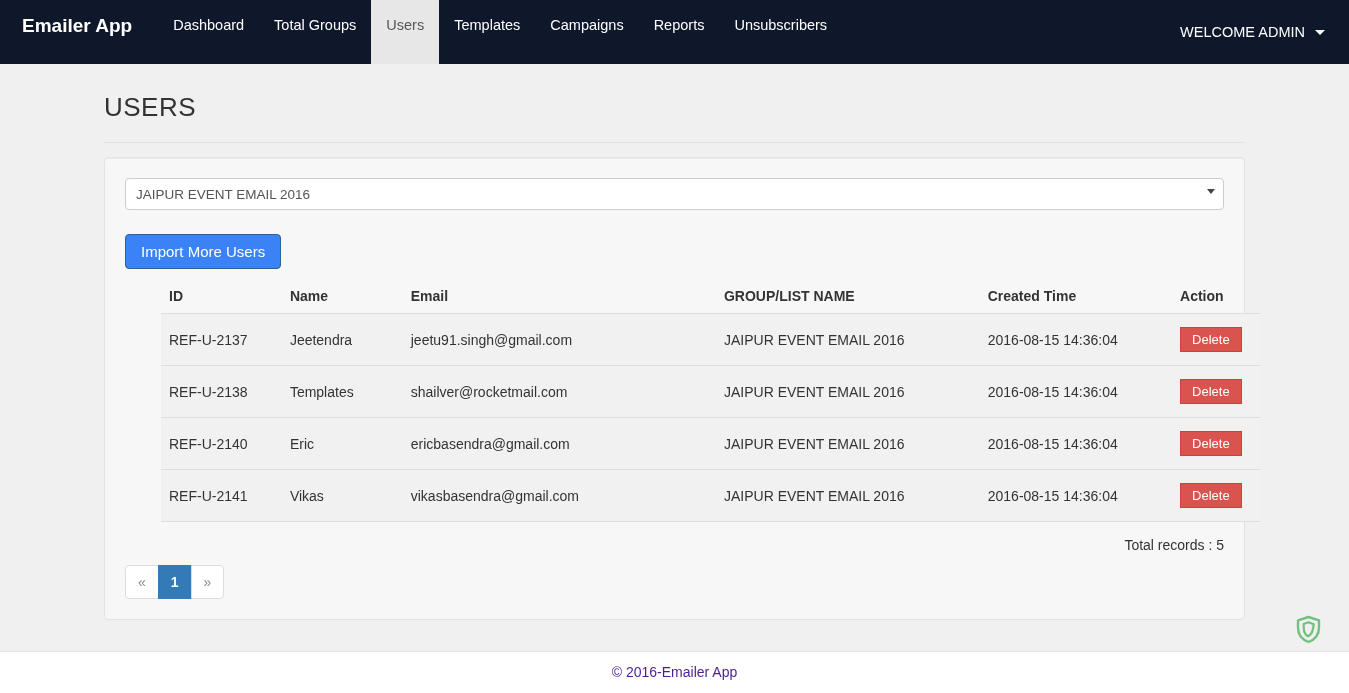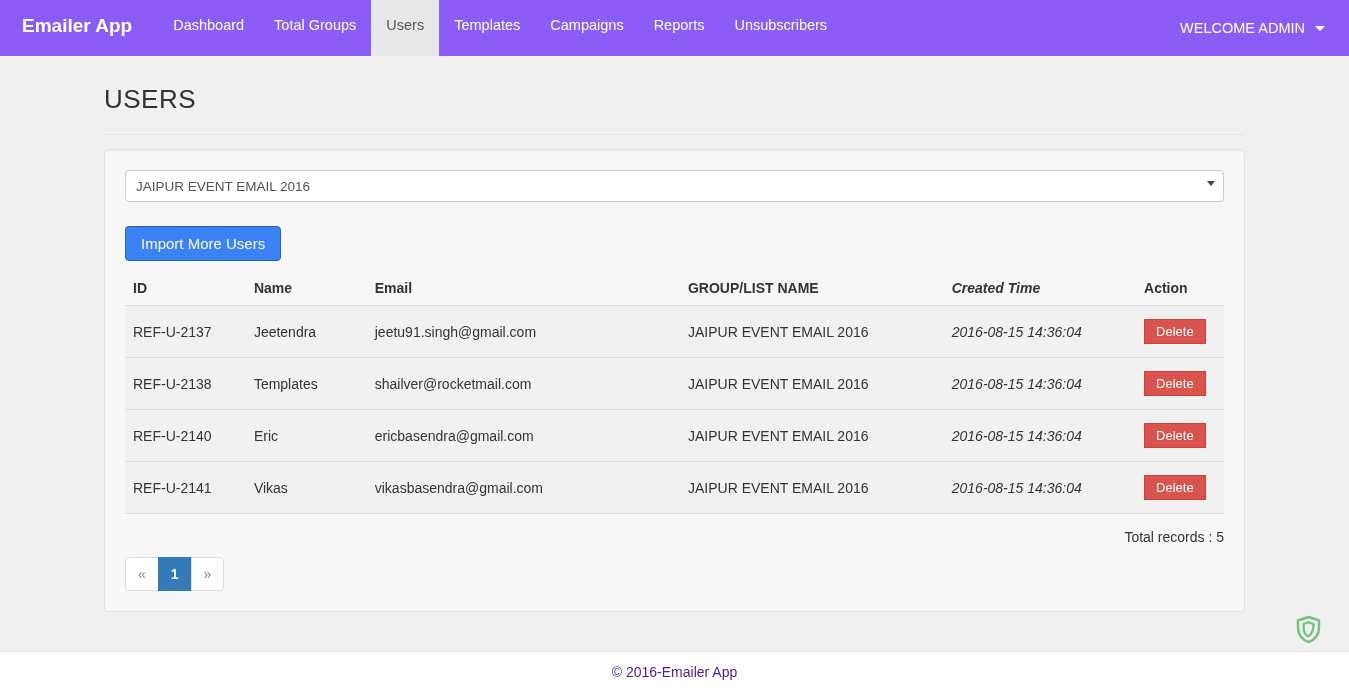--- a/index.html
+++ b/index.html
@@ -2,21 +2,21 @@
 <html><head>
 <meta charset="utf-8">
 <style>
   * { box-sizing: border-box; }
   html,body { margin:0; padding:0; }
   body {
     width:1349px; height:693px; position:relative; overflow:hidden;
     background:#f0f0f0; font-family:"Liberation Sans", sans-serif; color:#333;
   }
   
-  .navbar { height:56px; background:#8b5cf6; display:flex; align-items:stretch; }
+  .navbar { height:64px; background:#0f172a; display:flex; align-items:stretch; }
   .brand { color:#fff; font-weight:bold; font-size:19px; line-height:51px; padding:0 26px 0 22px; }
   .nav-list { display:flex; list-style:none; margin:0; padding:0;text-align:right; }
   .nav-item { color:#fff; font-size:14.5px; line-height:51px; padding:0 15px; cursor:pointer; white-space:nowrap; }
   .nav-item.active { background:#e7e7e7; color:#555; }
   .nav-right { margin-left:auto; display:flex; align-items:center; padding-right:24px; }
   .user-menu { color:#fff; font-size:14.5px; line-height:51px; cursor:pointer; }
   .caret { display:inline-block; margin-left:6px; vertical-align:middle;
            border-left:5px solid transparent; border-right:5px solid transparent; border-top:5px solid #fff; }
   
   .container { width:1141px; margin:0 auto; }
@@ -28,29 +28,29 @@
   .select-wrap { position:relative; }
   .group-select { width:100%; height:32px; appearance:none; -webkit-appearance:none; -moz-appearance:none;
                   background:#fff; border:1px solid #ccc; border-radius:4px; padding:0 24px 0 10px;
                   font-family:"Liberation Sans", sans-serif; font-size:13.5px; color:#555; }
   .select-caret { position:absolute; right:9px; top:11px; width:0; height:0; pointer-events:none;
                   border-left:4px solid transparent; border-right:4px solid transparent; border-top:5px solid #444; }
   .btn-import { margin-top:24px; background:#3b82f6; border:1px solid #2a6395; color:#fff;
                 font-family:"Liberation Sans", sans-serif; font-size:15px; padding:8px 15px;
                 border-radius:4px; cursor:pointer; }
   
-  table.users { width:100%; border-collapse:collapse; margin-top:9px; font-size:14px; }
+  table.users { width:100%; border-collapse:collapse; margin-top:9px; font-size:14px;margin-left:36px; }
   table.users th { text-align:left; font-weight:bold; color:#333; padding:10px 8px 9px 8px;
                    border-bottom:1px solid #ddd; font-size:14px; }
   table.users td { padding:13px 8px; border-bottom:1px solid #ddd; background:#f1f1f1; color:#333; }
   table.users th:nth-child(1), table.users td:nth-child(1) { width:11%; }
   table.users th:nth-child(2), table.users td:nth-child(2) { width:11%; }
   table.users th:nth-child(3), table.users td:nth-child(3) { width:28.5%; }
   table.users th:nth-child(4), table.users td:nth-child(4) { width:24%; }
-  table.users th:nth-child(5), table.users td:nth-child(5) { width:17.5%;font-style:italic; }
+  table.users th:nth-child(5), table.users td:nth-child(5) { width:17.5%; }
   table.users th:nth-child(6), table.users td:nth-child(6) { width:8%; }
   .btn-delete { background:#d9534f; border:1px solid #d43f3a; color:#fff; font-family:"Liberation Sans", sans-serif;
                 font-size:13px; padding:4px 11px; border-radius:0; cursor:pointer; }
   .total-records { text-align:right; margin-top:15px; font-size:14px; color:#333; }
   
   .pagination { margin-top:12px; display:inline-flex; }
   .page-btn { background:#fff; border:1px solid #ddd; color:#8a8a8a; font-size:14px; line-height:20px;
               padding:6px 12px; margin-left:-1px; cursor:pointer; }
   .page-btn:first-child { border-top-left-radius:4px; border-bottom-left-radius:4px; margin-left:0; }
   .page-btn:last-child { border-top-right-radius:4px; border-bottom-right-radius:4px; }

